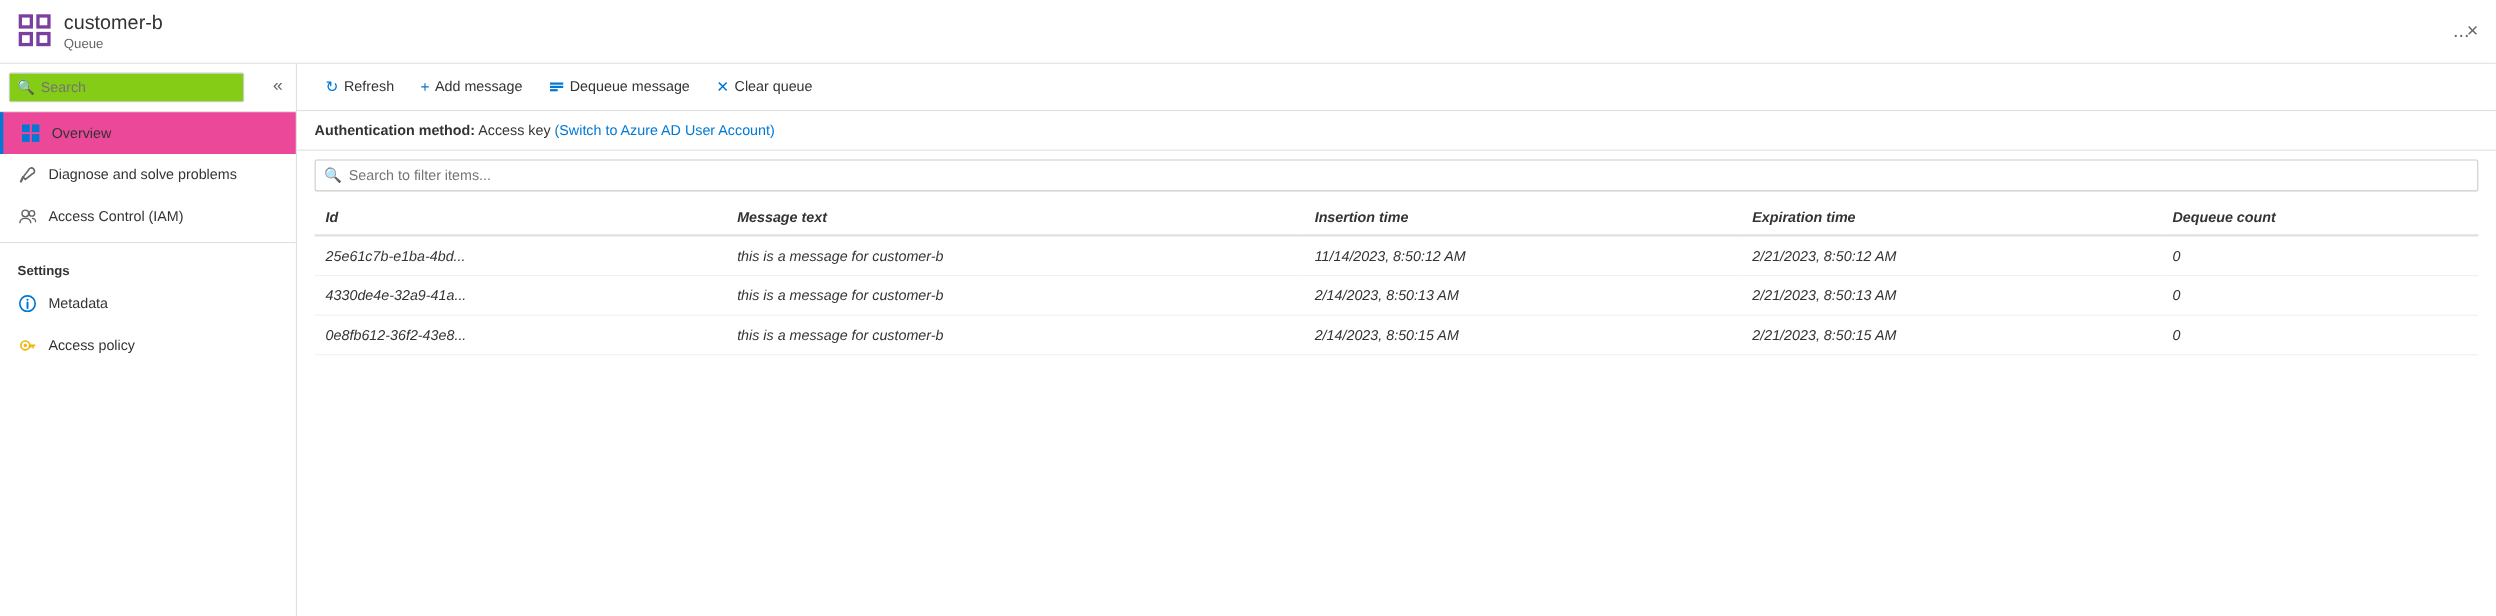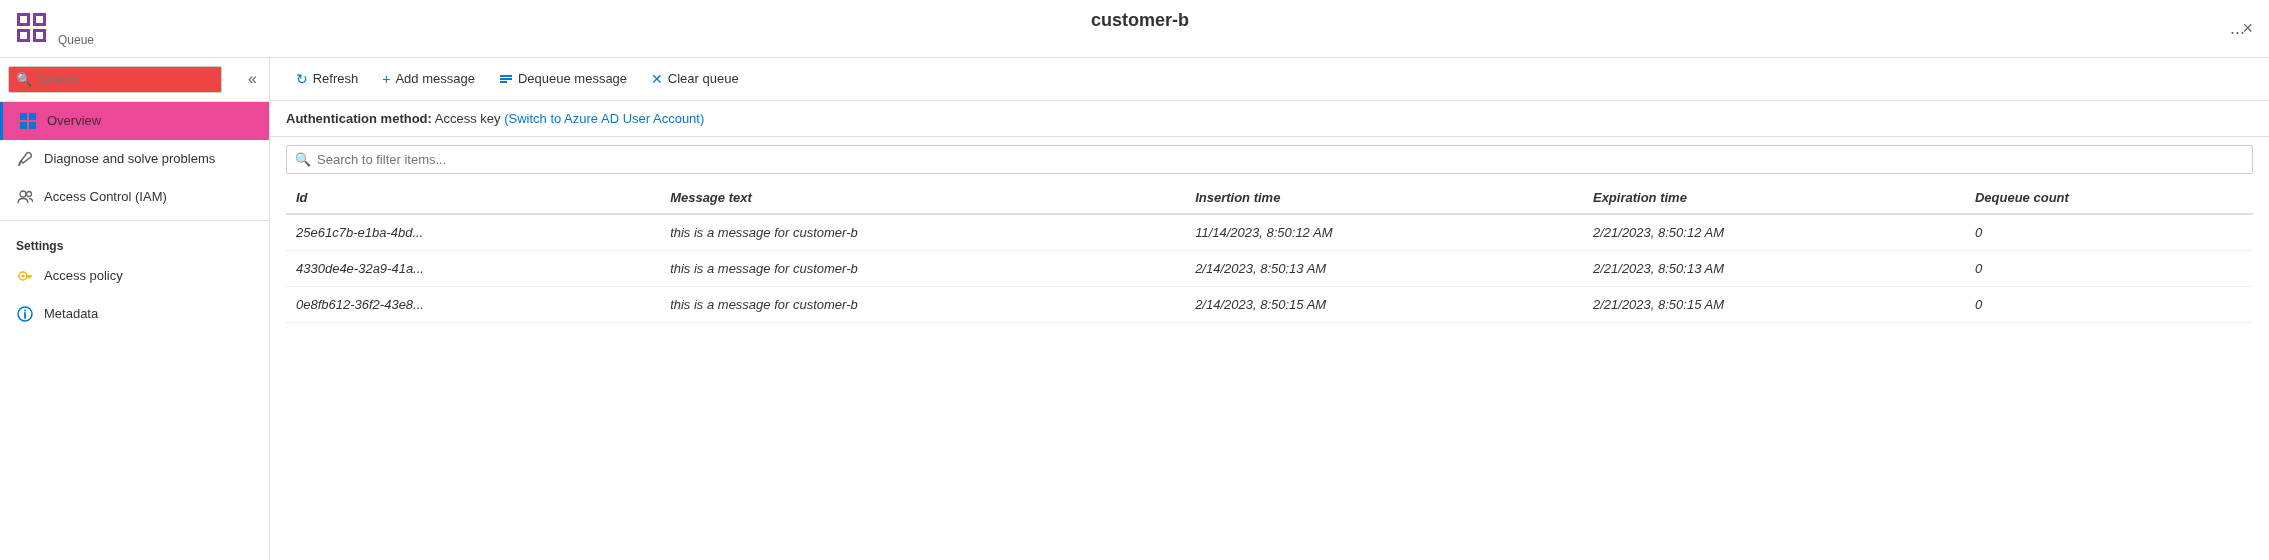--- a/index.html
+++ b/index.html
@@ -5,35 +5,35 @@
     * { box-sizing: border-box; margin: 0; padding: 0; }
     body { font-family: 'Segoe UI', sans-serif; font-size: 13px; color: #333; background: #fff; display: flex; flex-direction: column; height: 560px; overflow: hidden; }
 
     .title-bar {
       display: flex; align-items: center; padding: 10px 16px; border-bottom: 1px solid #e0e0e0; position: relative;
     }
     .title-bar-icon {
       width: 32px; height: 32px; margin-right: 10px; flex-shrink: 0;
     }
     .title-bar-text { flex: 1; }
-    .title-bar-text h1 { font-size: 18px; font-weight: 700; line-height: 1.2; text-align: center; }
+    .title-bar-text h1 { font-size: 18px; font-weight: 400; line-height: 1.2; }
     .title-bar-text span { font-size: 12px; color: #666; }
     .title-bar-ellipsis { font-size: 18px; color: #666; margin-right: auto; cursor: pointer; padding: 0 8px; }
     .close-btn { position: absolute; right: 16px; top: 50%; transform: translateY(-50%); font-size: 18px; color: #666; cursor: pointer; background: none; border: none; }
 
     .main-layout { display: flex; flex: 1; overflow: hidden; }
 
     .sidebar {
       width: 270px; flex-shrink: 0; border-right: 1px solid #e0e0e0; display: flex; flex-direction: column; overflow-y: auto; padding-bottom: 12px;
     }
     .sidebar-search-row {
       display: flex; align-items: center; padding: 8px 8px 8px 8px; border-bottom: 1px solid #e0e0e0;
     }
     .sidebar-search-input {
-      flex: 1; border: 1px solid #ccc; border-radius: 2px; padding: 5px 8px 5px 28px; font-size: 13px; outline: none; background: #ef4444;
+      flex: 1; border: 1px solid #ccc; border-radius: 2px; padding: 5px 8px 5px 28px; font-size: 13px; outline: none; background: #84cc16;
     }
     .sidebar-search-wrap {
       position: relative; flex: 1;
     }
     .sidebar-search-icon {
       position: absolute; left: 8px; top: 50%; transform: translateY(-50%); color: #666; font-size: 13px; pointer-events: none;
     }
     .sidebar-collapse-btn {
       margin-left: 6px; background: none; border: none; cursor: pointer; color: #666; font-size: 16px; padding: 4px;
     }
@@ -147,39 +147,39 @@
       <span>Access Control (IAM)</span>
     </div>
 
     <div class="sidebar-divider"></div>
 
     <div class="sidebar-section-label">Settings</div>
 
     <div class="sidebar-nav-item">
       <span class="nav-icon">
         <svg width="16" height="16" viewBox="0 0 16 16">
+          <circle cx="8" cy="8" r="7" fill="none" stroke="#0078d4" stroke-width="1.5"></circle>
+          <line x1="8" y1="7" x2="8" y2="12" stroke="#0078d4" stroke-width="1.8" stroke-linecap="round"></line>
+          <circle cx="8" cy="4.5" r="1" fill="#0078d4"></circle>
+        </svg>
+      </span>
+      <span>Metadata</span>
+    </div>
+
+    <div class="sidebar-nav-item">
+      <span class="nav-icon">
+        <svg width="16" height="16" viewBox="0 0 16 16">
           <circle cx="6" cy="8" r="4" fill="none" stroke="#f0b400" stroke-width="1.5"></circle>
           <circle cx="6" cy="8" r="1.5" fill="#f0b400"></circle>
           <line x1="9.5" y1="8" x2="15" y2="8" stroke="#f0b400" stroke-width="1.5"></line>
           <line x1="13" y1="8" x2="13" y2="10.5" stroke="#f0b400" stroke-width="1.5"></line>
           <line x1="11" y1="8" x2="11" y2="10" stroke="#f0b400" stroke-width="1.5"></line>
         </svg>
       </span>
       <span>Access policy</span>
-    </div>
-
-    <div class="sidebar-nav-item">
-      <span class="nav-icon">
-        <svg width="16" height="16" viewBox="0 0 16 16">
-          <circle cx="8" cy="8" r="7" fill="none" stroke="#0078d4" stroke-width="1.5"></circle>
-          <line x1="8" y1="7" x2="8" y2="12" stroke="#0078d4" stroke-width="1.8" stroke-linecap="round"></line>
-          <circle cx="8" cy="4.5" r="1" fill="#0078d4"></circle>
-        </svg>
-      </span>
-      <span>Metadata</span>
     </div>
   </div>
 
   <div class="content-area">
 
     <div class="toolbar">
       <button class="toolbar-btn">
         <span class="tb-icon">↻</span>
         <span>Refresh</span>
       </button>

